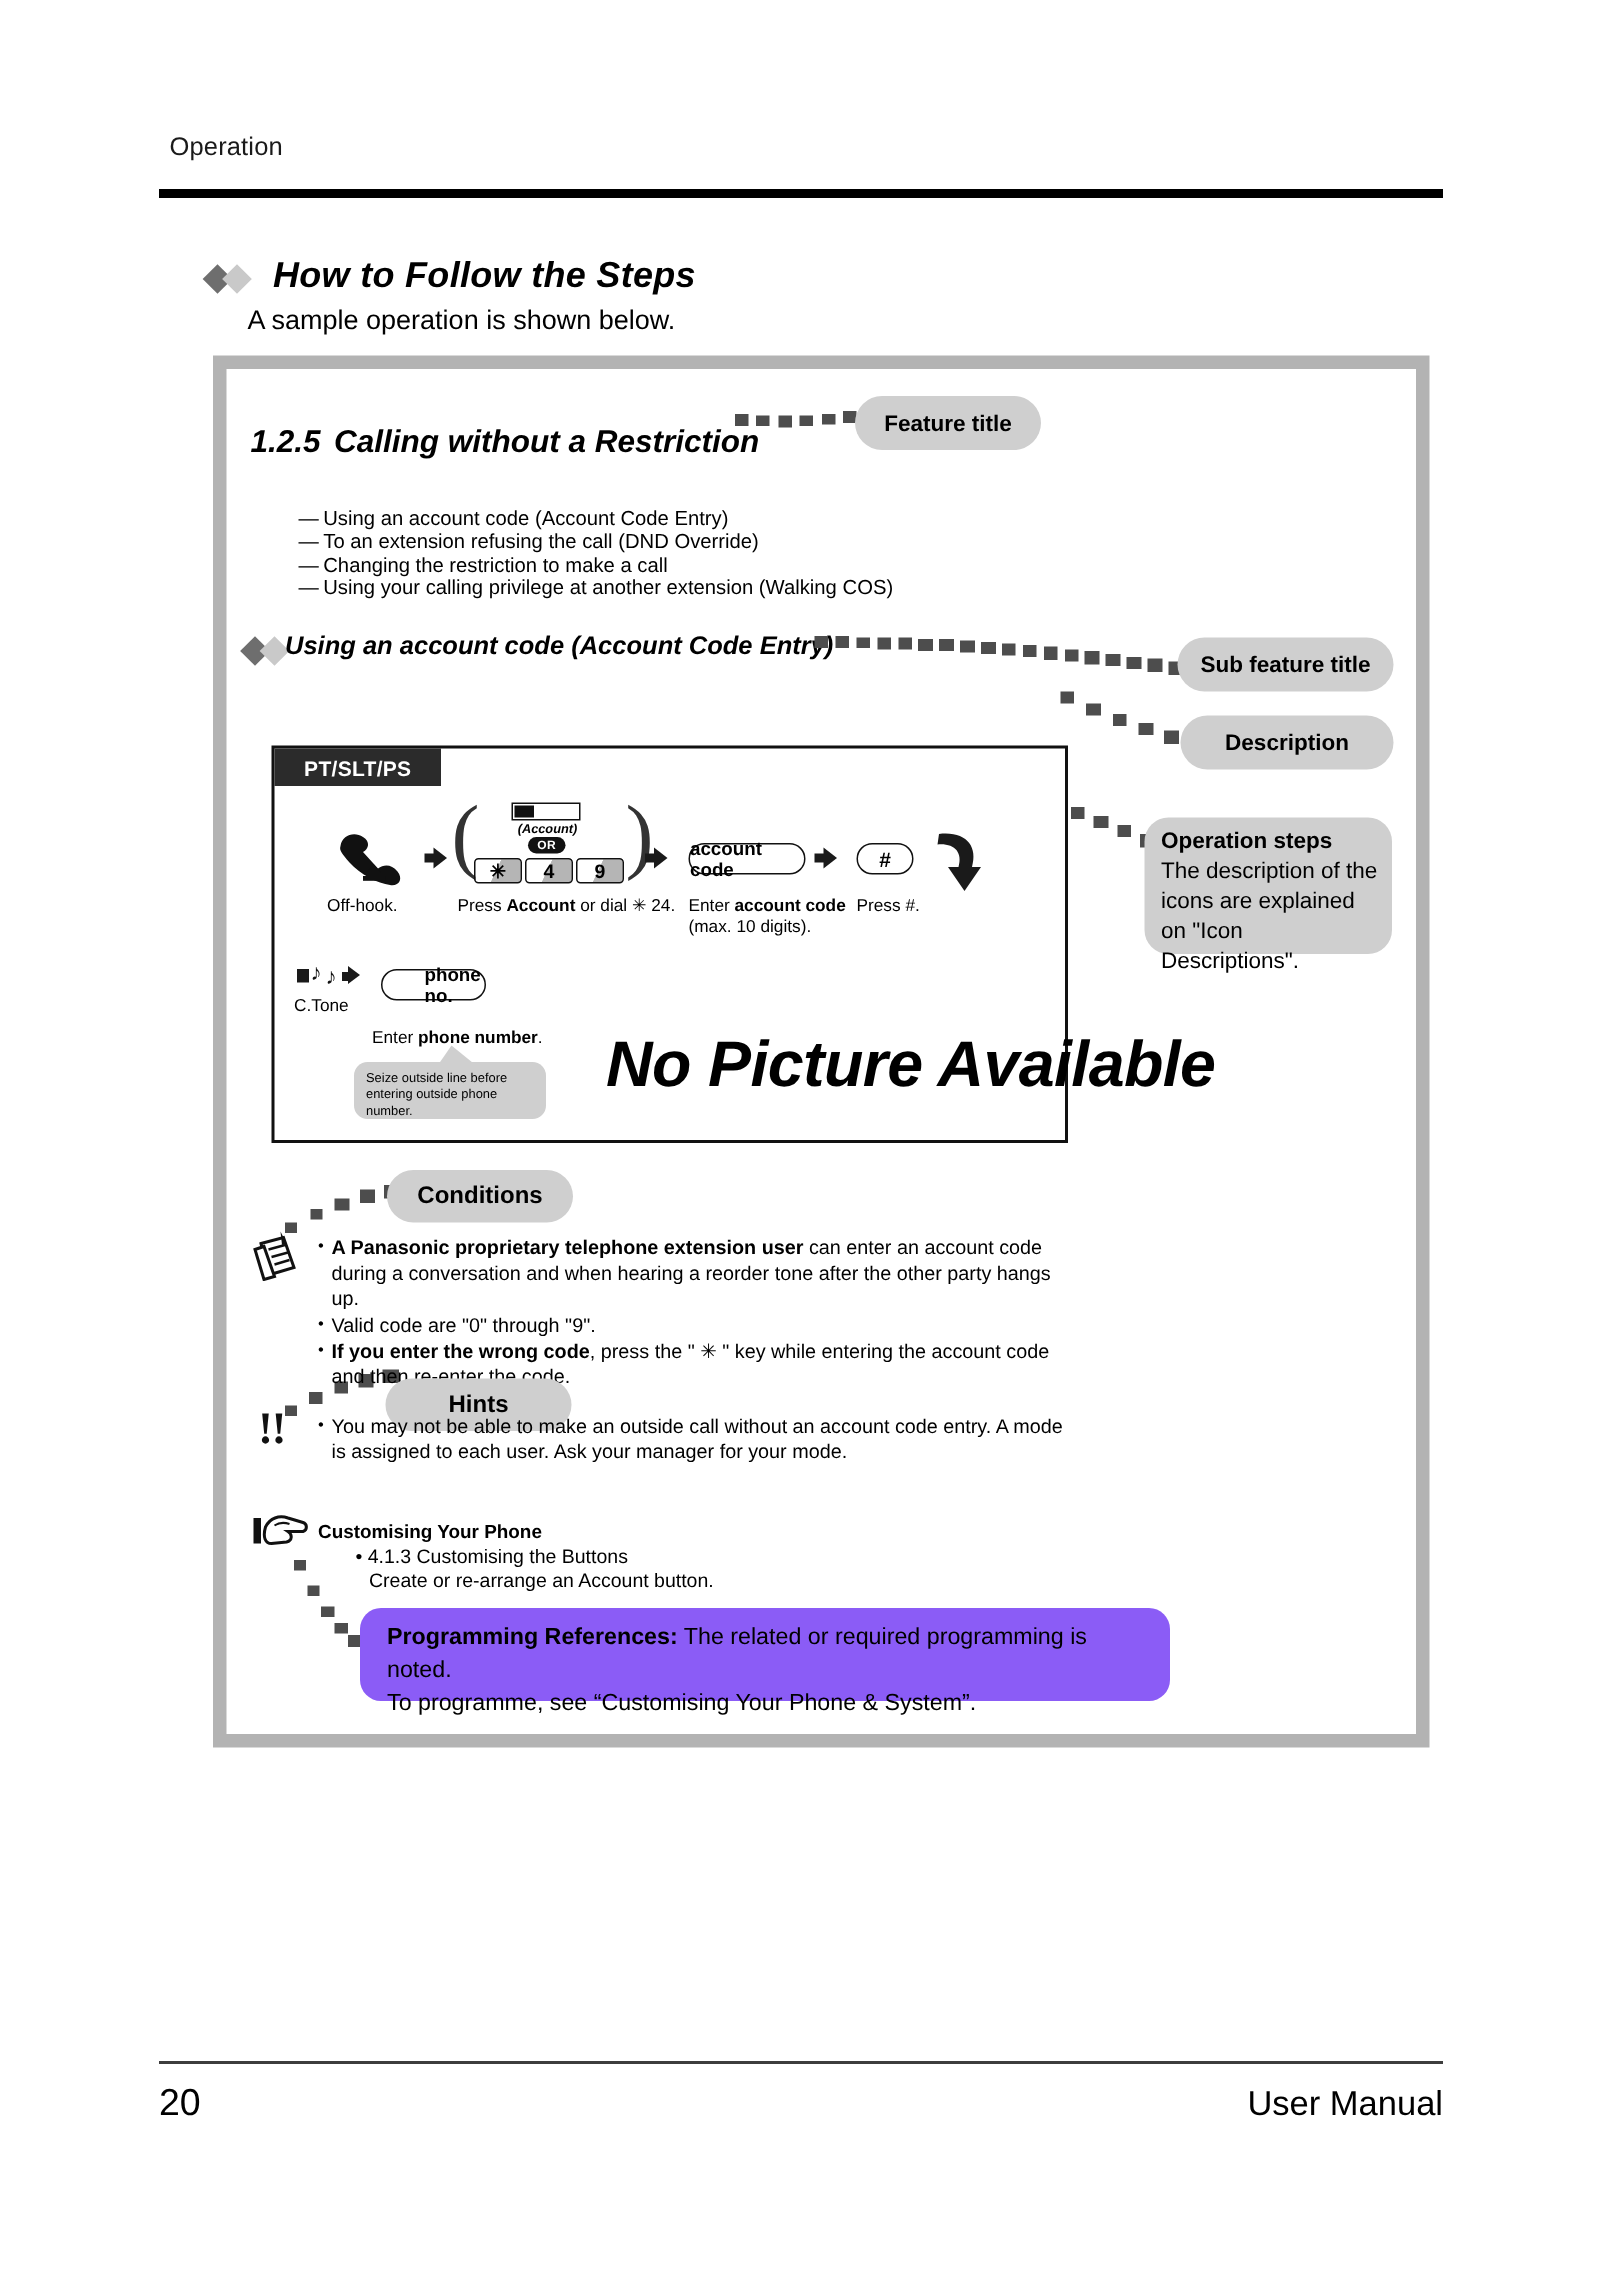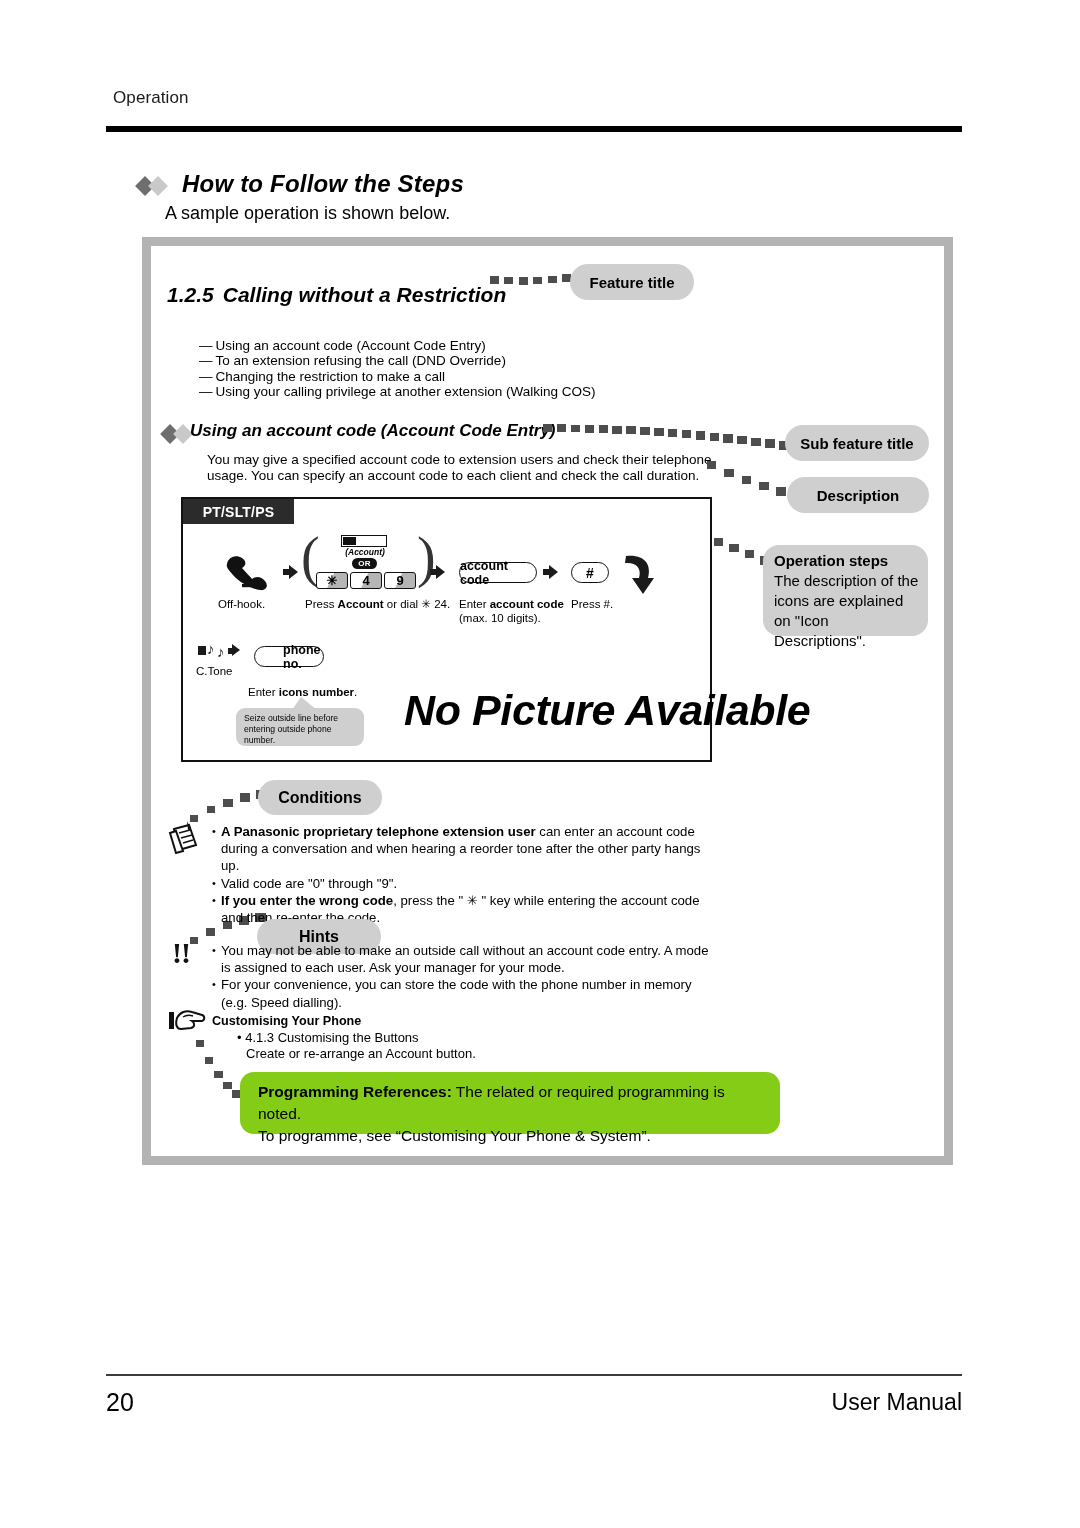--- a/index.html
+++ b/index.html
@@ -157,21 +157,21 @@
   #callout-conditions {
     left: 258px; top: 780px; width: 124px; height: 35px; font-size: 16px;
   }
   #callout-hints {
     left: 257px; top: 903px; width: 124px; height: 35px; font-size: 16px; margin-top: 16px;
   }
 
   .progref {
     position: absolute;
     left: 240px; top: 1072px; width: 540px; height: 62px;
-    background: #84cc16;
+    background: #8b5cf6;
     border-radius: 14px;
     padding: 9px 14px 0 18px;
     box-sizing: border-box;
     font-size: 15.5px;
     line-height: 22px;
   }
   .progref b { font-weight: bold; }
 
   
   .leader { position: absolute; }
@@ -495,21 +495,20 @@
     <div><span class="dash">—</span><span>To an extension refusing the call (DND Override)</span></div>
     <div><span class="dash">—</span><span>Changing the restriction to make a call</span></div>
     <div><span class="dash">—</span><span>Using your calling privilege at another extension (Walking COS)</span></div>
   </div>
 
   <div class="diamond-pair" style="left:163px; top:424px;">
     <span class="diamond dark"></span>
       <span class="diamond light"></span>
   </div>
   <div class="subfeat">Using an account code (Account Code Entry)</div>
-  <div class="desc-para">You may give a specified account code to extension users and check their telephone usage. You can specify an account code to each client and check the call duration.</div>
 
   <div class="leader" id="ld-sub" style="left: 0px; top: 0px; width: 1080px; height: 1528px; pointer-events: none;">
       <i style="left: 543px; top: 424px; width: 9px; height: 7.65px;"></i>
       <i style="left: 556.882px; top: 424.265px; width: 9.05882px; height: 7.7px;"></i>
       <i style="left: 570.765px; top: 424.555px; width: 9.11765px; height: 7.75px;"></i>
       <i style="left: 584.647px; top: 424.894px; width: 9.17647px; height: 7.8px;"></i>
       <i style="left: 598.529px; top: 425.305px; width: 9.23529px; height: 7.85px;"></i>
       <i style="left: 612.412px; top: 425.808px; width: 9.29412px; height: 7.9px;"></i>
       <i style="left: 626.294px; top: 426.419px; width: 9.35294px; height: 7.95px;"></i>
       <i style="left: 640.176px; top: 427.153px; width: 9.41176px; height: 8px;"></i>
@@ -617,21 +616,21 @@
 
   <div class="ctone">
     <span class="sp"></span>
     <span class="note" style="left:9px; top:0px;">♪</span>
     <span class="note" style="left:19px; top:3px;">♪</span>
     <span class="ar"></span>
   </div>
   <div class="step-label" style="left:196px; top:665px;">C.Tone</div>
 
   <div class="capsule" id="capsule-phone-no">phone no.</div>
-  <div class="step-label" style="left:248px; top:686px;"><span>Enter </span><b>icons number</b><span>.</span></div>
+  <div class="step-label" style="left:248px; top:686px;"><span>Enter </span><b>phone number</b><span>.</span></div>
 
   <div class="bubble">Seize outside line before entering outside phone number.</div>
 
   <div class="no-picture">No Picture Available</div>
 
   <div class="pill" id="callout-conditions">Conditions</div>
   <div class="icon-notes">
     <svg viewBox="0 0 32 34" width="32" height="34">
       <path d="M6 9 L21 5 L28 25 L11 30 Z" fill="#fff" stroke="#111" stroke-width="2"></path>
       <path d="M2 13 L8 11 L15 31 L8 33 Z" fill="#fff" stroke="#111" stroke-width="2"></path>
@@ -644,21 +643,20 @@
   <div class="body-block" id="conditions-body">
     <div class="li"><b>A Panasonic proprietary telephone extension user</b><span> can enter an account code during a conversation and when hearing a reorder tone after the other party hangs up.</span></div>
     <div class="li"><b></b><span>Valid code are "0" through "9".</span></div>
     <div class="li"><b>If you enter the wrong code</b><span>, press the " ✳ " key while entering the account code and then re-enter the code.</span></div>
   </div>
 
   <div class="pill" id="callout-hints">Hints</div>
   <div class="icon-bangs">!!</div>
   <div class="body-block" id="hints-body">
     <div class="li"><b></b><span>You may not be able to make an outside call without an account code entry. A mode is assigned to each user. Ask your manager for  your mode.</span></div>
-    <div class="li"><b></b><span>For your convenience, you can store the code with the phone number in memory (e.g. Speed dialling).</span></div>
   </div>
 
   <div class="icon-hand">
     <svg viewBox="0 0 38 26" width="38" height="26">
       <rect x="1" y="4" width="5" height="17" fill="#111"></rect>
       <path d="M9 10 C12 4, 18 2, 24 4 L34 7 C37 8, 37 12, 34 13 L24 13 C27 15, 27 19, 23 20 L13 21 C9 21, 7 17, 9 10 Z" fill="#fff" stroke="#111" stroke-width="2"></path>
       <path d="M15 9 C18 7, 22 7, 25 8" fill="none" stroke="#111" stroke-width="1.4"></path>
     </svg>
   </div>
   <div class="cust-title">Customising Your Phone</div>

